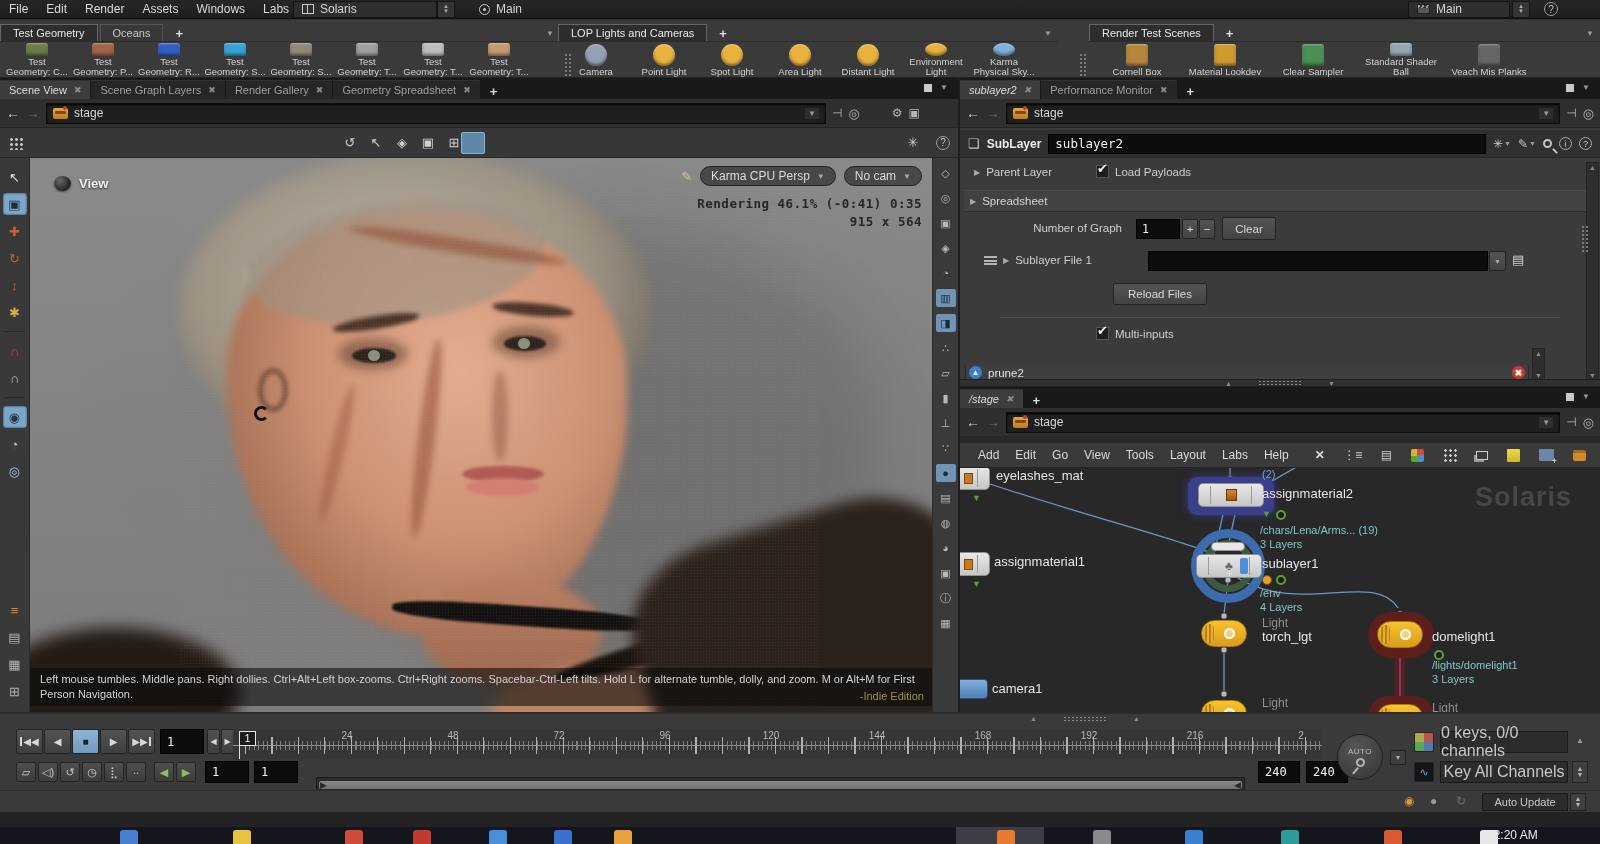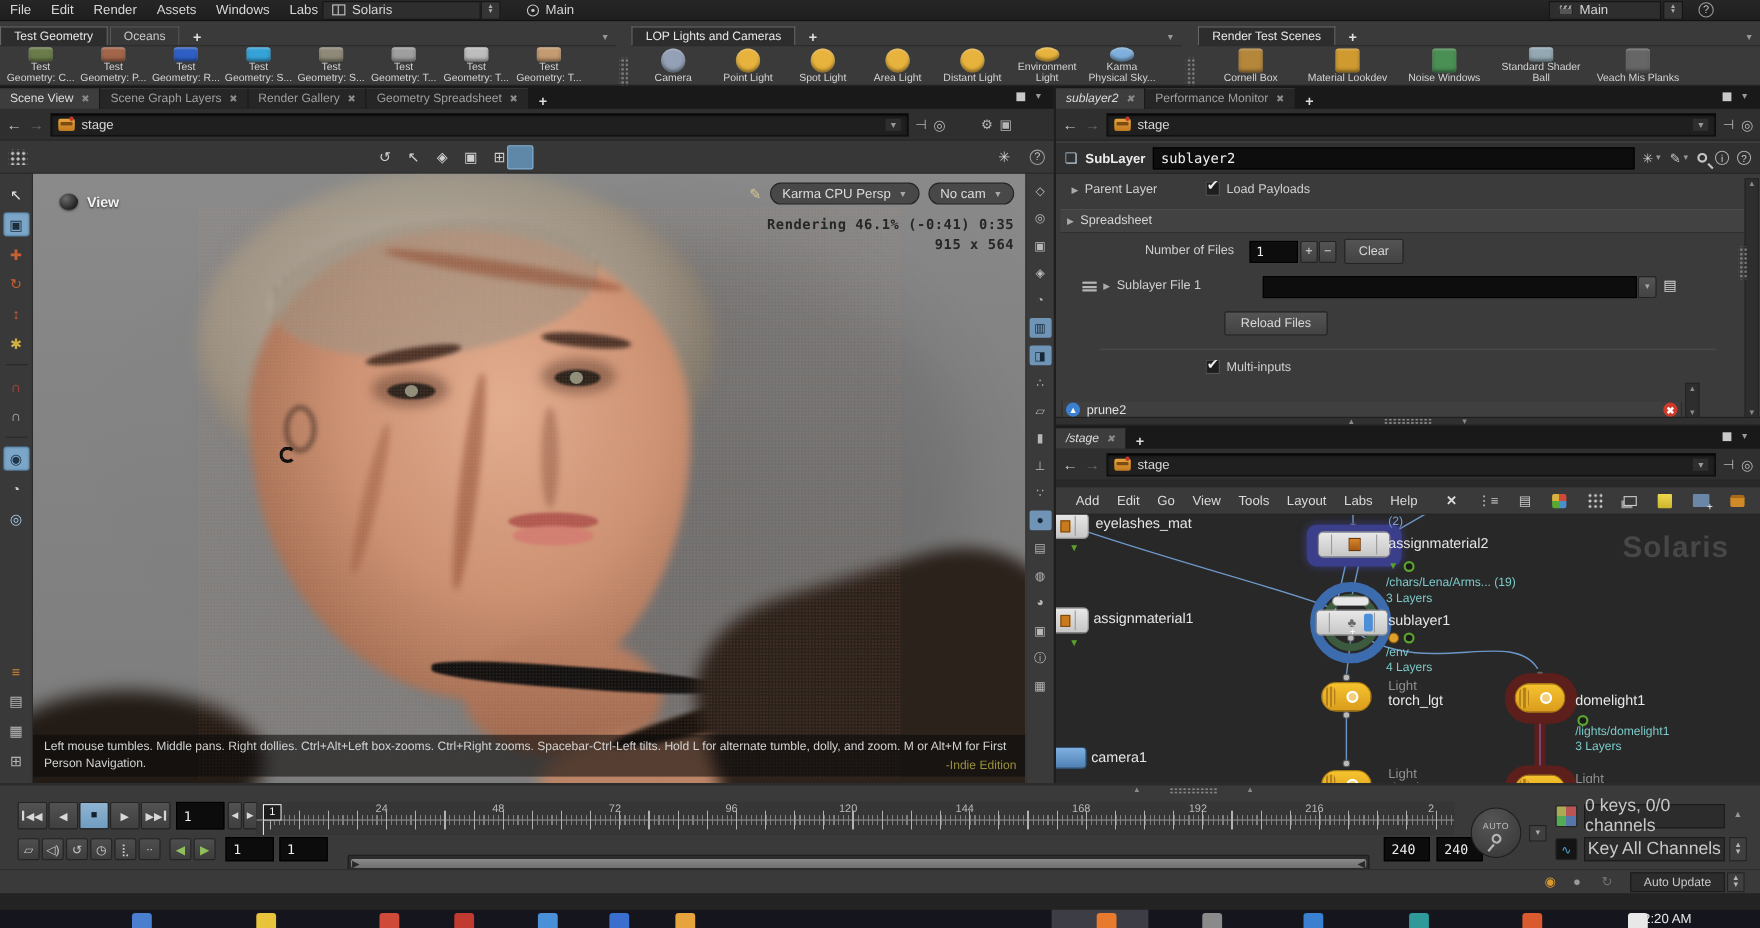--- a/index.html
+++ b/index.html
@@ -246,21 +246,21 @@
           <div class="icn" style="background: rgb(189, 189, 189);"></div>
           <div class="lbl">Test Geometry: T...</div>
         </div>
           <div class="tool" style="width:66px">
           <div class="icn" style="background: rgb(196, 154, 112);"></div>
           <div class="lbl">Test Geometry: T...</div>
         </div>
         </div>
     </div>
     <div class="grip" style="position:absolute;left:563px;top:24px"></div>
-    <div class="shelf-sec" style="left:574px;width:500px">
+    <div class="shelf-sec" style="left:558px;width:500px">
       <div class="shelf-tabs">
         <div class="shelf-tab on">LOP Lights and Cameras</div>
         <div class="shelf-plus">+</div>
         <div class="shelf-dd">▼</div>
       </div>
       <div class="shelf-tools">
 
       <div class="tool" style="width:68px">
           <div class="icn" style="border-radius: 50%; background: rgb(147, 160, 181);"></div>
           <div class="lbl">Camera</div>
@@ -303,21 +303,21 @@
       <div class="tool" style="width:88px">
           <div class="icn" style="background: rgb(181, 135, 58);"></div>
           <div class="lbl">Cornell Box</div>
         </div>
           <div class="tool" style="width:88px">
           <div class="icn" style="background: rgb(207, 154, 47);"></div>
           <div class="lbl">Material Lookdev</div>
         </div>
           <div class="tool" style="width:88px">
           <div class="icn" style="background: rgb(74, 143, 84);"></div>
-          <div class="lbl">Noise Windows</div>
+          <div class="lbl">Clear Sampler</div>
         </div>
           <div class="tool" style="width:88px">
           <div class="icn" style="background: rgb(147, 168, 179);"></div>
           <div class="lbl">Standard Shader Ball</div>
         </div>
           <div class="tool" style="width:88px">
           <div class="icn" style="background: rgb(102, 102, 102);"></div>
           <div class="lbl">Veach Mis Planks</div>
         </div>
         </div>
@@ -616,21 +616,21 @@
         <span class="chk">
           <span class="ck">✔</span>
         </span>
         <span>Load Payloads</span>
       </div>
     <div class="sect" style="top:112px">
         <span class="tri">▶</span>
         <span>Spreadsheet</span>
       </div>
     <div class="prow" style="left:62px;top:144px;width:100px;justify-content:flex-end">
-        <span>Number of Files</span>
+        <span>Number of Graph</span>
       </div>
     <div class="bfield mono" style="position:absolute;left:176px;top:141px;width:44px;height:20px">1</div>
     <div class="sbtn" style="position:absolute;left:222px;top:141px;width:16px;height:20px">+</div>
     <div class="sbtn" style="position:absolute;left:239px;top:141px;width:16px;height:20px">−</div>
     <div class="sbtn" style="position:absolute;left:262px;top:139px;width:54px;height:23px">Clear</div>
     <div class="prow" style="left:24px;top:176px">
         <span class="hlines"></span>
         <span class="tri">▶</span>
         <span>Sublayer File 1</span>
       </div>

